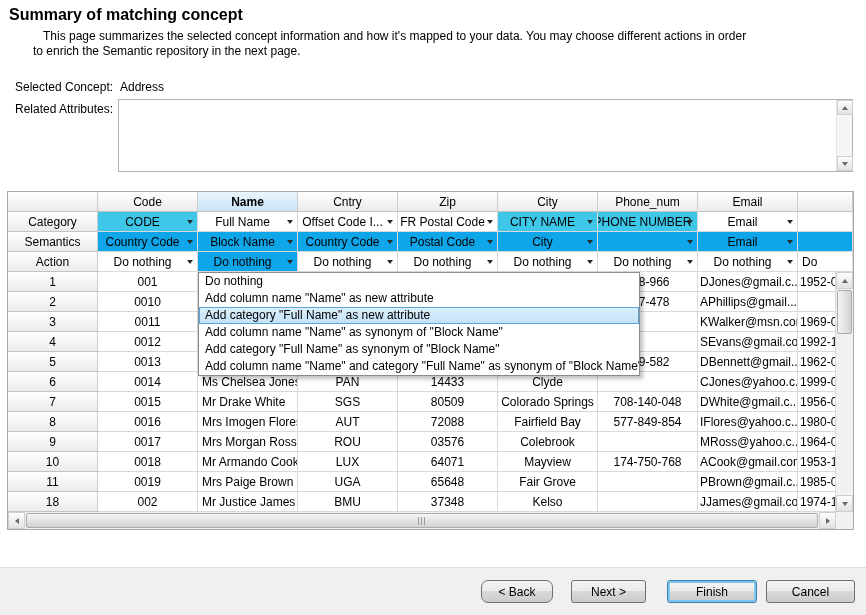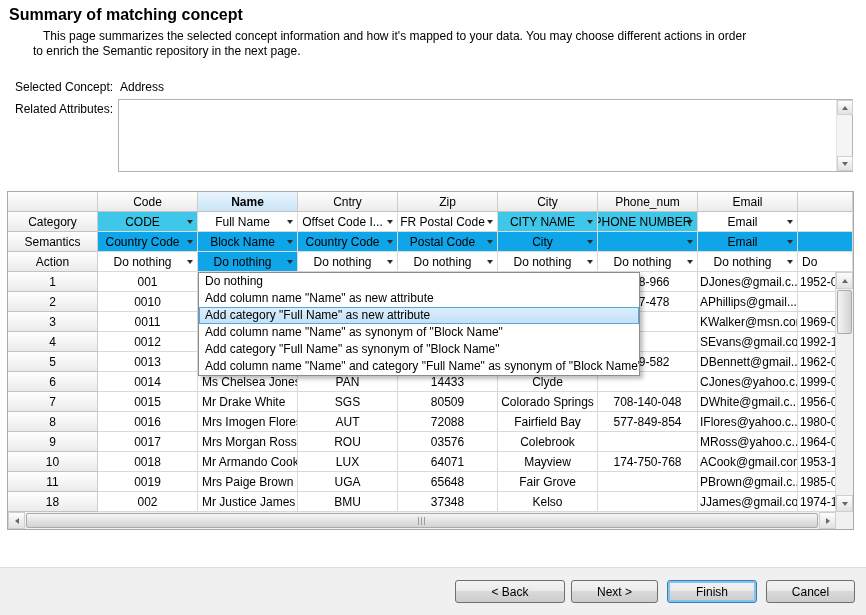--- a/index.html
+++ b/index.html
@@ -73,22 +73,22 @@
   .mi { height:17px; line-height:16px; padding:0 6px; overflow:hidden; white-space:nowrap; }
   .mi.sel { background:linear-gradient(#ddf0fc,#c2e0f7); box-shadow:inset 0 0 0 1px #58a6de; }
 
   
   .bbar { position:absolute; left:0; bottom:0; width:866px; height:48px;
           background:#f0f0f0; border-top:1px solid #dfdfdf; }
   .btn { position:absolute; top:580px; height:23px; text-align:center;
          font-family:"Liberation Sans", sans-serif; font-size:12px; color:#000;
          background:linear-gradient(#f3f3f3,#ebebeb 45%,#d9d9d9 50%,#cccccc);
          border:1px solid #707070; border-radius:3px; cursor:default; }
-  #btn-back   { left:455px; width:110px; }
-  #btn-next   { left:571px; width:87px; }
+  #btn-back   { left:481px; width:72px;border-radius:7px; }
+  #btn-next   { left:571px; width:75px; }
   #btn-finish { left:667px; width:90px; border:1px solid #3c7fb1; box-shadow:inset 0 0 0 2px #7cc5ef; }
   #btn-cancel { left:766px; width:89px; }
 </style>
 </head>
 <body>
 
 <div class="title">Summary of matching concept</div>
 <div class="desc1">This page summarizes the selected concept information and how it's mapped to your data. You may choose different actions in order</div>
 <div class="desc2">to enrich the Semantic repository in the next page.</div>
 <div class="lbl-sc">Selected Concept:</div>

